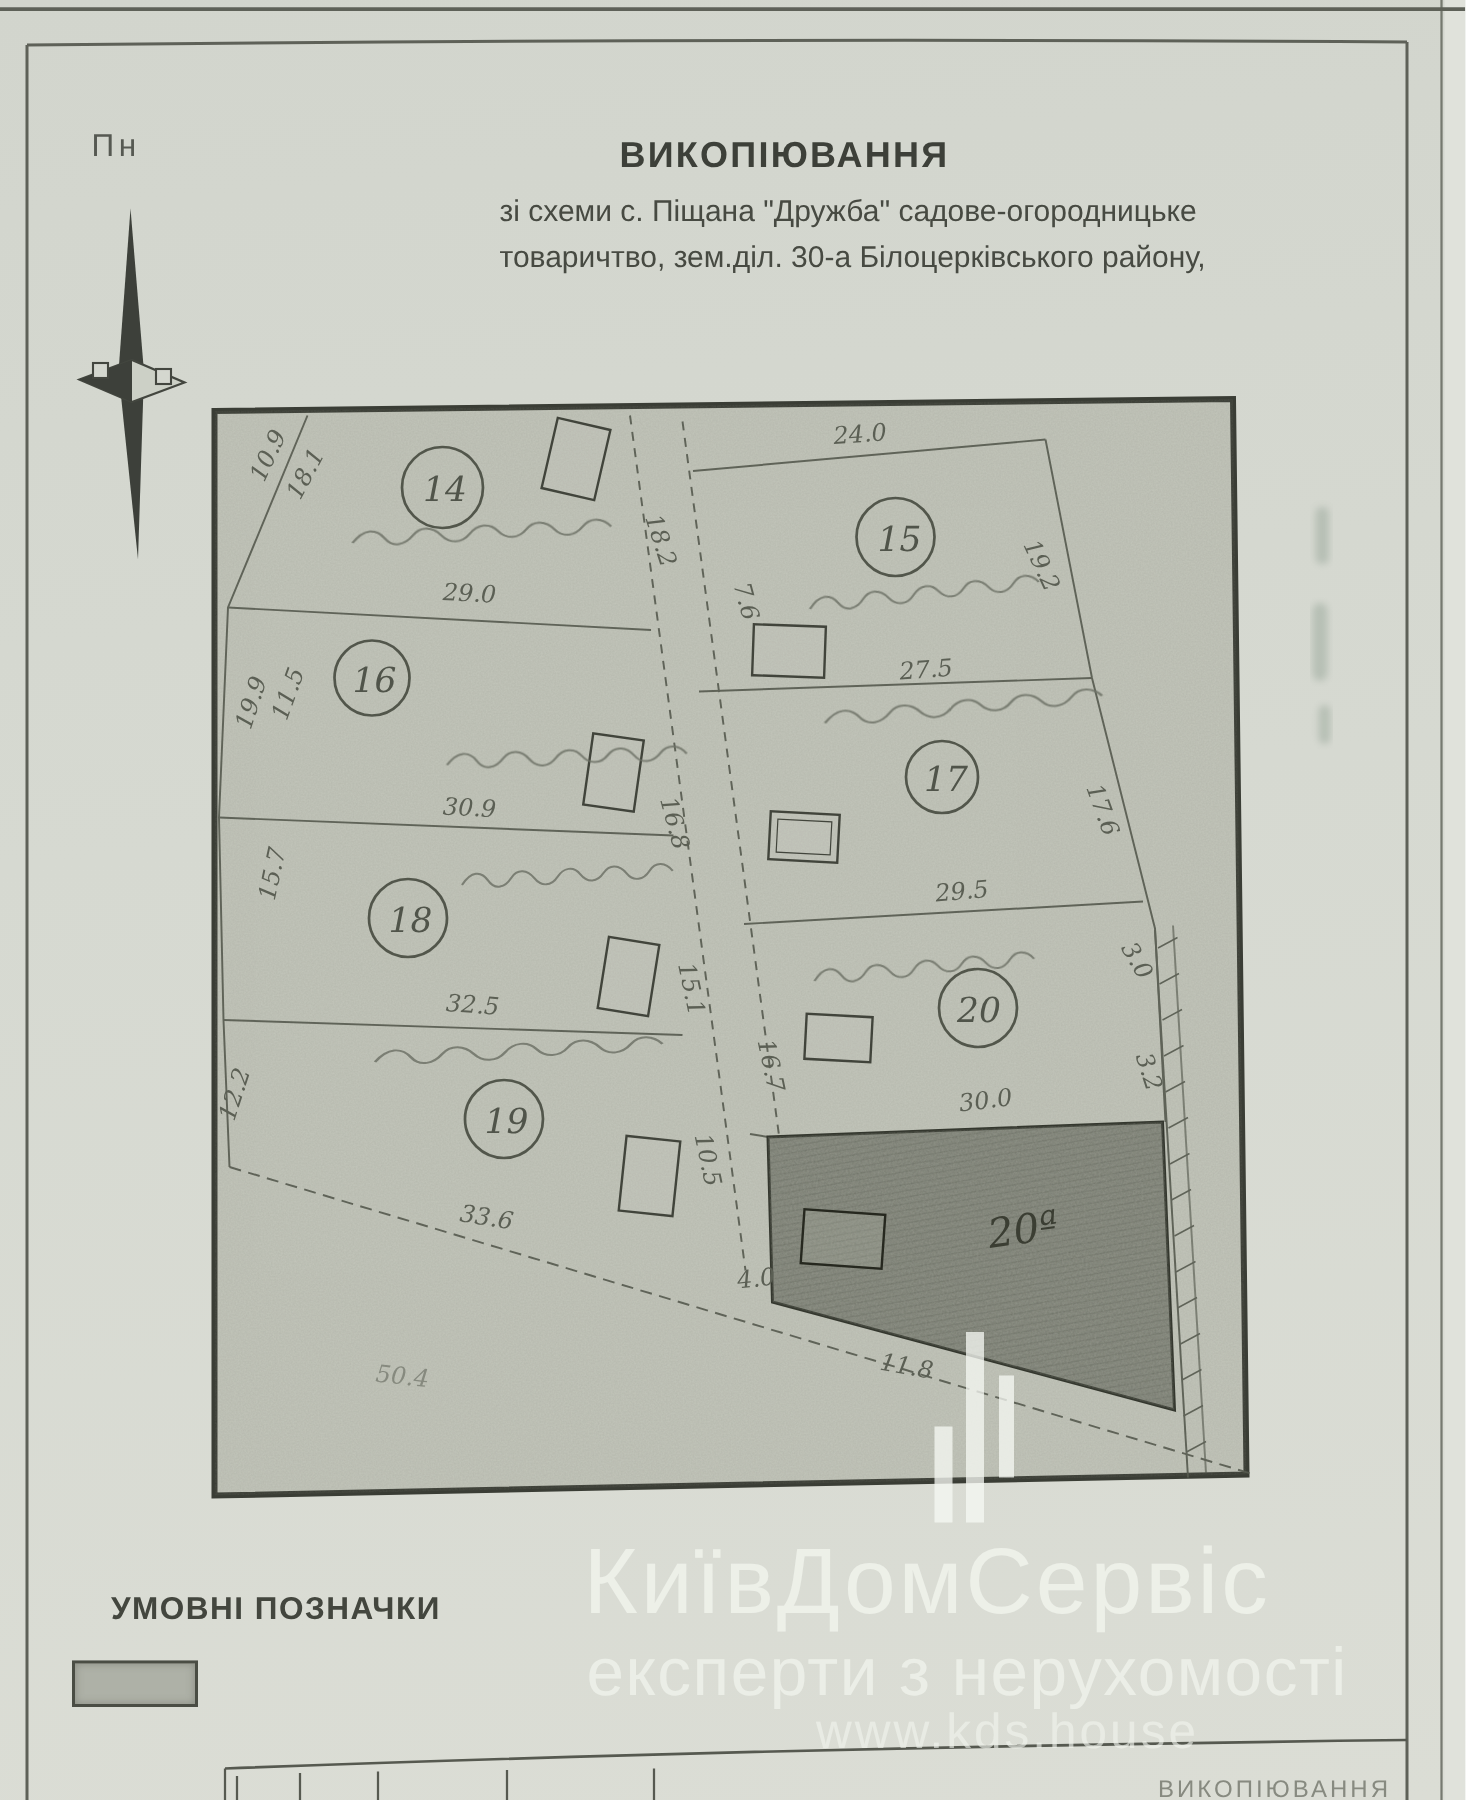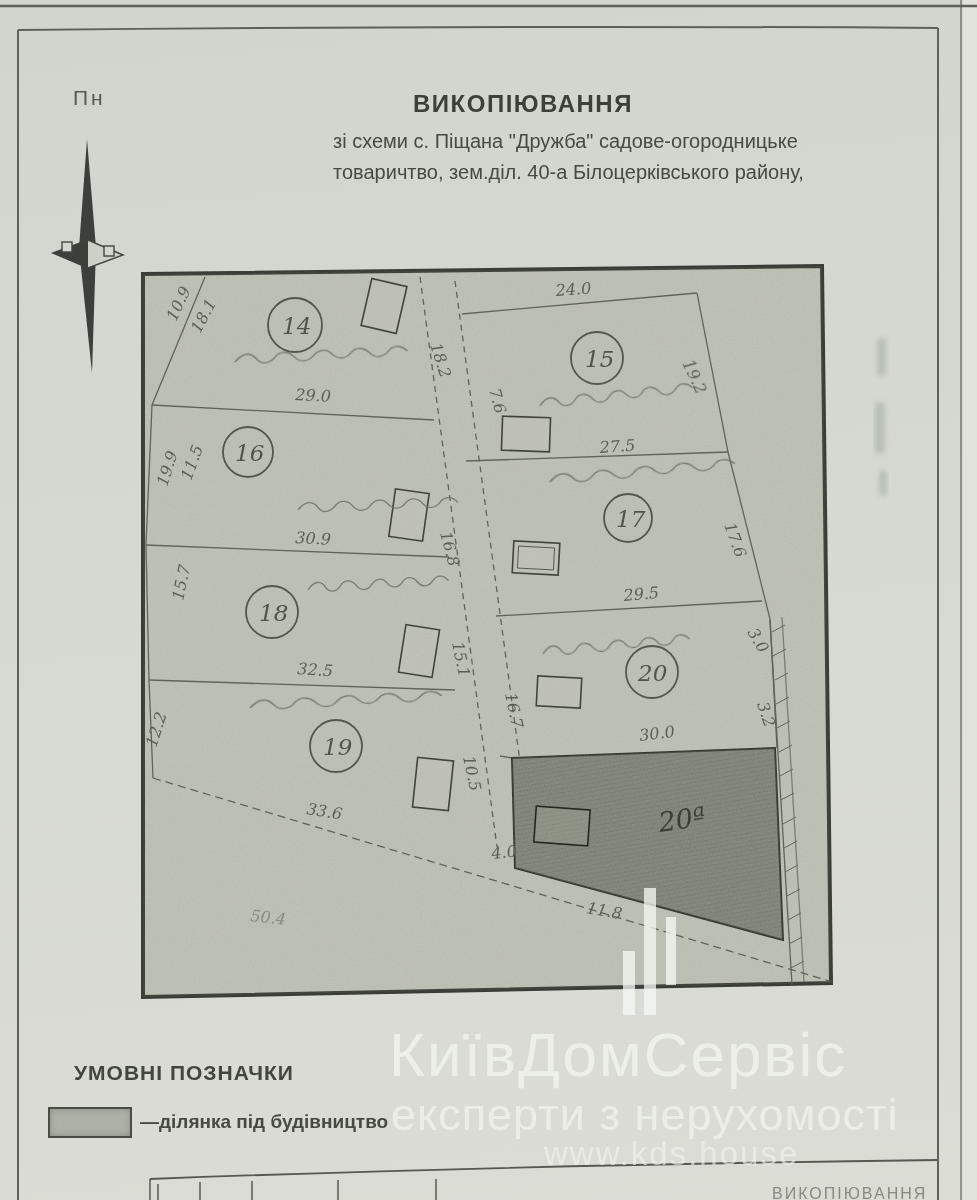--- a/index.html
+++ b/index.html
@@ -4,21 +4,21 @@
 <style>
   html,body{margin:0;padding:0;}
   body{width:977px;height:1200px;overflow:hidden;}
   .page{
     position:relative;width:977px;height:1200px;overflow:hidden;
     background:linear-gradient(175deg,#d2d5cd 0%,#d6d9d1 45%,#dbddd5 100%);
     font-family:"Liberation Sans",sans-serif;color:#3f423a;
   }
   .right-strip{position:absolute;left:963px;top:0;width:14px;height:1200px;background:#e0e2db;}
   .lineart{position:absolute;left:0;top:0;}
-  .north-label{position:absolute;left:73px;top:86px;font-size:21px;letter-spacing:3px;color:#565952;}
+  .north-label{position:absolute;left:61px;top:86px;font-size:21px;letter-spacing:3px;color:#565952;}
   .doc-title{position:absolute;left:413px;top:90px;font-size:24px;font-weight:bold;letter-spacing:1.5px;color:#3d4039;}
   .doc-subtitle{position:absolute;left:333px;top:126px;width:540px;font-size:20px;line-height:31px;color:#474a42;}
   .legend-heading{position:absolute;left:74px;top:1061px;font-size:21px;font-weight:bold;letter-spacing:1px;color:#43463e;text-align:right;}
   .legend-swatch{position:absolute;left:48px;top:1107px;width:80px;height:27px;background:#aeb1a7;border:2.5px solid #4a4d44;box-shadow:inset 0 0 6px rgba(90,93,84,.45);}
   .legend-item{position:absolute;left:140px;top:1111px;font-size:19px;font-weight:bold;color:#474a42;}
   .wm{position:absolute;color:#f2f5ee;white-space:nowrap;}
   .wm-brand{left:389px;top:1019px;font-size:62px;letter-spacing:2px;opacity:.8;}
   .wm-tagline{left:391px;top:1089px;font-size:45px;letter-spacing:1px;opacity:.74;}
   .wm-url{left:544px;top:1135px;font-size:33px;letter-spacing:2px;opacity:.62;}
   .wm-bar{position:absolute;background:rgba(246,248,243,.76);}
@@ -191,26 +191,25 @@
     <g stroke="#565950" fill="none">
       <path d="M150 1179 Q520 1165 938 1160" stroke-width="1.8"></path>
       <path d="M150 1179 V1200 M158 1184 V1200 M200 1182 V1200 M252 1181 V1200 M338 1180 V1200 M436 1179 V1200" stroke-width="1.5"></path>
     </g>
   </svg>
 
   <div class="north-label">Пн</div>
   <div class="doc-title">ВИКОПІЮВАННЯ</div>
   <div class="doc-subtitle">
     <div>зі схеми с. Піщана  "Дружба" садове-огородницьке</div>
-    <div>товаричтво, зем.діл. 40-а Білоцерківського району,</div>
+    <div>товаричтво, зем.діл. 30-а Білоцерківського району,</div>
   </div>
 
   <div class="legend-heading">УМОВНІ ПОЗНАЧКИ</div>
   <div class="legend-swatch"></div>
-  <div class="legend-item">—ділянка під будівництво</div>
 
   <div>
     <div class="wm-bar b1"></div>
     <div class="wm-bar b2"></div>
     <div class="wm-bar b3"></div>
     <div class="wm wm-brand">КиївДомСервіс</div>
     <div class="wm wm-tagline">експерти з нерухомості</div>
     <div class="wm wm-url">www.kds.house</div>
   </div>
 

